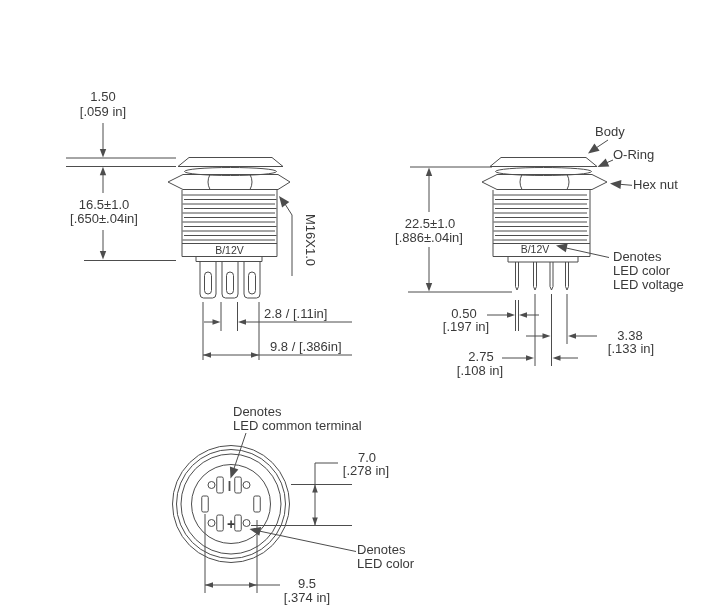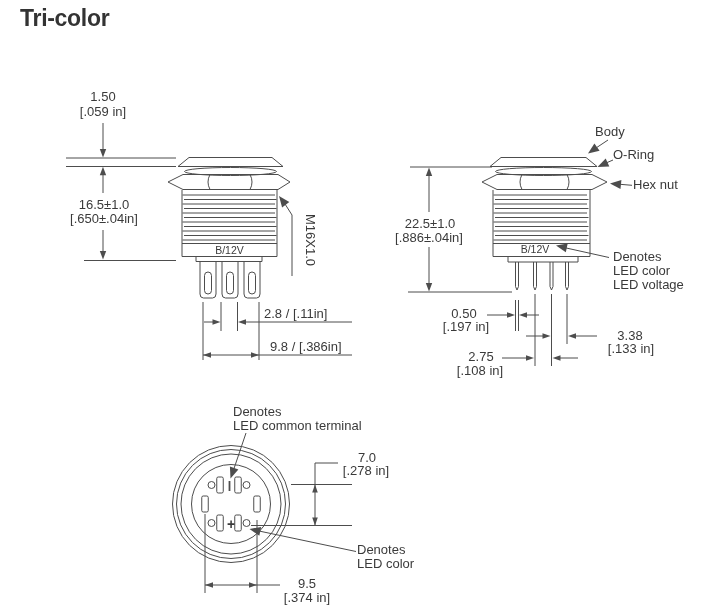--- a/index.html
+++ b/index.html
@@ -11,21 +11,20 @@
   svg text.small{font-size:10.5px;}
   svg text.plus{font-size:14px;font-weight:bold;}
   .ln{stroke:#4d4d4d;stroke-width:1;fill:none;stroke-linejoin:round;stroke-linecap:butt;}
   .ah{fill:#4d4d4d;stroke:none;}
   .thick{stroke-width:1.8;}
 </style>
 </head>
 <body>
 
 <div class="page">
-  <div class="title">Tri-color</div>
 
   <svg width="706" height="612" viewBox="0 0 706 612">
 
     <g>
 
       <g>
         <text x="103" y="101" text-anchor="middle">1.50</text>
         <text x="103" y="116" text-anchor="middle">[.059 in]</text>
         <path class="ln" d="M103,123 V150"></path>
         <path class="ah" d="M103,157.5 L99.8,149 L106.2,149 Z"></path>

